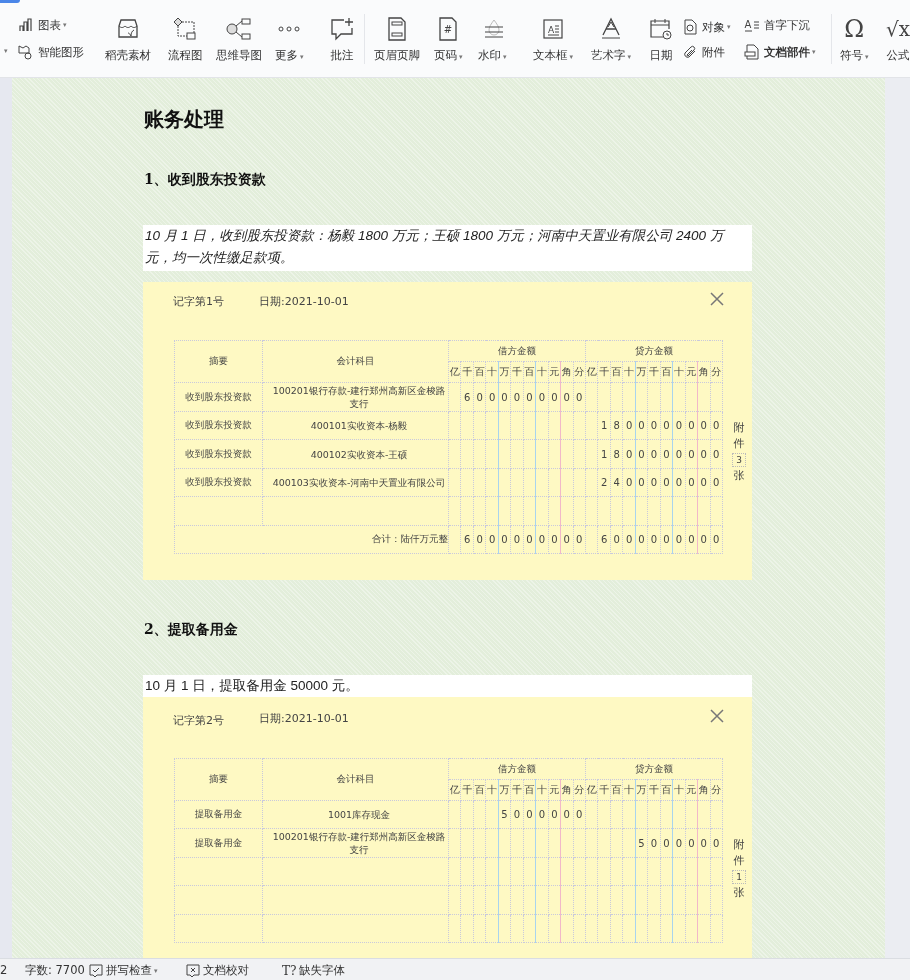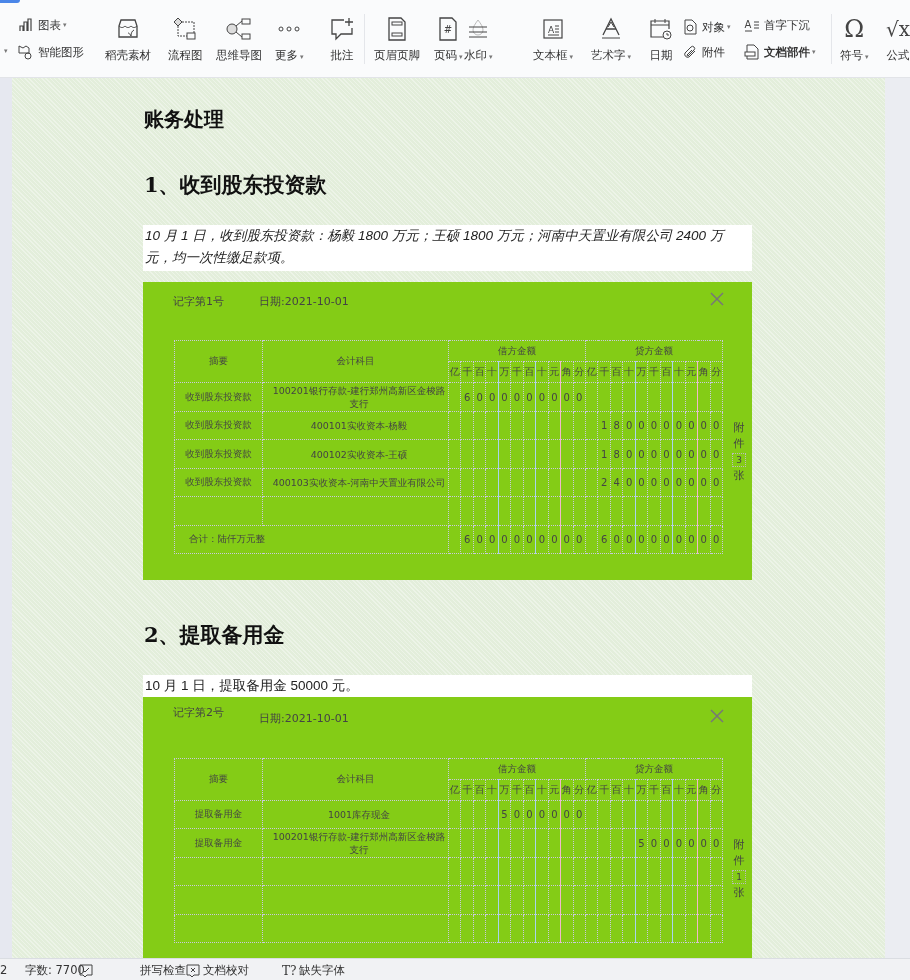--- a/index.html
+++ b/index.html
@@ -19,33 +19,33 @@
 
 
 .doc-bg { position: absolute; left: 0; top: 78px; width: 910px; height: 880px;
   background-color: #e3eedb;
   background-image: repeating-linear-gradient(45deg, rgba(255,255,255,0.35) 0 1px, transparent 1px 3px); }
 .doc-left-strip { position: absolute; left: 0; top: 78px; width: 12px; height: 880px; background: #e6e8f0; }
 .doc-right-strip { position: absolute; left: 885px; top: 78px; width: 25px; height: 880px; background: #ebedf2; }
 
 .heading { position: absolute; font-family: "DejaVu Serif", "Liberation Serif", serif; font-weight: bold; color: #111; }
 .h-main { left: 144px; top: 106px; font-size: 20px; }
-.h-sec { left: 144px; font-size: 21px; }
+.h-sec { left: 144px; font-size: 14px; }
 
 .para { position: absolute; left: 143px; width: 609px; background: #fff; font-size: 13.5px; line-height: 22px; color: #222; padding: 0 2px; font-family: "Liberation Sans", sans-serif; }
 
 
-.voucher { position: absolute; left: 143px; width: 609px; background: #84cc16; }
+.voucher { position: absolute; left: 143px; width: 609px; background: #fef9c3; }
 .v-title { position: absolute; top: 12px; left: 30px; font-size: 11px; color: #444; }
 .v-date { position: absolute; top: 12px; left: 116px; font-size: 11px; color: #444; }
 .v-close { position: absolute; top: 8px; right: 26px; width: 18px; height: 18px; }
 .v-table { position: absolute; left: 31px; border-collapse: collapse; table-layout: fixed; }
 .v-table td { border: 1px dotted #c9c9dc; font-size: 9.5px; color: #444; text-align: center; padding: 0; overflow: hidden; }
 .v-table td.acct { text-align: center; padding-left: 7px; line-height: 13px; }
-.v-table td.total { text-align: left; padding-left: 14px; }
+.v-table td.total { text-align: right; padding-left: 14px; }
 .v-table td.dig { font-size: 10px; width: 12.5px; }
 .v-table td.dig.blue { border-right: 1px solid #a8d4ee; }
 .v-table td.dig.pink { border-right: 1px solid #f1b8c9; }
 .attach { position: absolute; width: 14px; text-align: center; font-size: 11px; color: #444; line-height: 16px; }
 .attach .num { display: block; border: 1px dotted #bbb; font-size: 9px; line-height: 12px; margin: 1px 0; }
 
 
 .statusbar { position: absolute; left: 0; top: 958px; width: 910px; height: 22px; background: #f1f2f4; border-top: 1px solid #dadde2; font-size: 11.5px; color: #333; }
 .sb-item { position: absolute; top: 4px; display: flex; align-items: center; white-space: nowrap; }
 .sb-item .ic { width: 14px; height: 14px; display: inline-flex; margin-right: 3px; }
@@ -139,21 +139,21 @@
   </div>
   <div class="tb-item" style="left:434px;top:16px;">
     <span class="ic">
         <svg width="20" height="24" viewBox="0 0 20 24">
           <path d="M2 1h12l4 4v18H2z" fill="none" stroke="#444" stroke-width="1.3"></path>
           <text x="10" y="16" font-size="10" text-anchor="middle" fill="#444" font-family="DejaVu Sans, sans-serif">#</text>
         </svg>
       </span>
     <span class="lb"><span>页码</span><span class="caret">▾</span></span>
   </div>
-  <div class="tb-item" style="left:464px;top:16px;">
+  <div class="tb-item" style="left:478px;top:16px;align-items:flex-end;">
     <span class="ic">
         <svg width="24" height="22" viewBox="0 0 24 22">
           <path d="M12 2c-3 4-5 7-5 10a5 5 0 0010 0c0-3-2-6-5-10z" fill="none" stroke="#bbb"></path>
           <path d="M3 9h18M3 14h18M3 19h18" stroke="#444"></path>
         </svg>
       </span>
     <span class="lb"><span>水印</span><span class="caret">▾</span></span>
   </div>
   <div class="tb-item" style="left:533px;top:16px;">
     <span class="ic">
@@ -443,21 +443,21 @@
     <span>件</span>
     <span class="num">3</span>
     <span>张</span>
   </div>
 </div>
 
 <div class="heading h-sec" style="top:621px;">2、提取备用金</div>
 <div class="para" style="top:675px;height:22px;">10 月 1 日，提取备用金 50000 元。</div>
 
 <div class="voucher" id="voucher2" style="top:697px;height:261px;">
-  <span class="v-title" style="top:8px;">记字第2号</span>
+  <span class="v-title" style="top:16px;">记字第2号</span>
   <span class="v-date" style="top:14px;">日期:2021-10-01</span>
   <svg class="v-close" style="top:10px;" viewBox="0 0 18 18">
       <path d="M3 3l12 12M15 3L3 15" stroke="#777" stroke-width="1.5"></path>
     </svg>
   <table class="v-table" style="top: 61px; width: 549px;">
       <tbody>
         <tr style="height:21px">
           <td rowspan="2" style="width:88px">摘要</td>
           <td rowspan="2" style="width:186px">会计科目</td>
           <td colspan="11">借方金额</td>
@@ -623,21 +623,21 @@
     <span>附</span><br>
     <span>件</span>
     <span class="num">1</span>
     <span>张</span>
   </div>
 </div>
 
 <div class="statusbar">
   <div class="sb-item" style="left:0;">2</div>
   <div class="sb-item" style="left:25px;">字数: 7700</div>
-  <div class="sb-item" style="left:79px;gap:44px;">
+  <div class="sb-item" style="left:89px;">
     <span class="ic">
         <svg width="14" height="14" viewBox="0 0 14 14">
           <path d="M1 1h12v10H8l-2 2-2-2H1z" fill="none" stroke="#444"></path>
           <path d="M4 6l2 2 4-4" fill="none" stroke="#444"></path>
         </svg>
       </span>
     <span>拼写检查</span>
       <span class="caret">▾</span>
   </div>
   <div class="sb-item" style="left:186px;">

